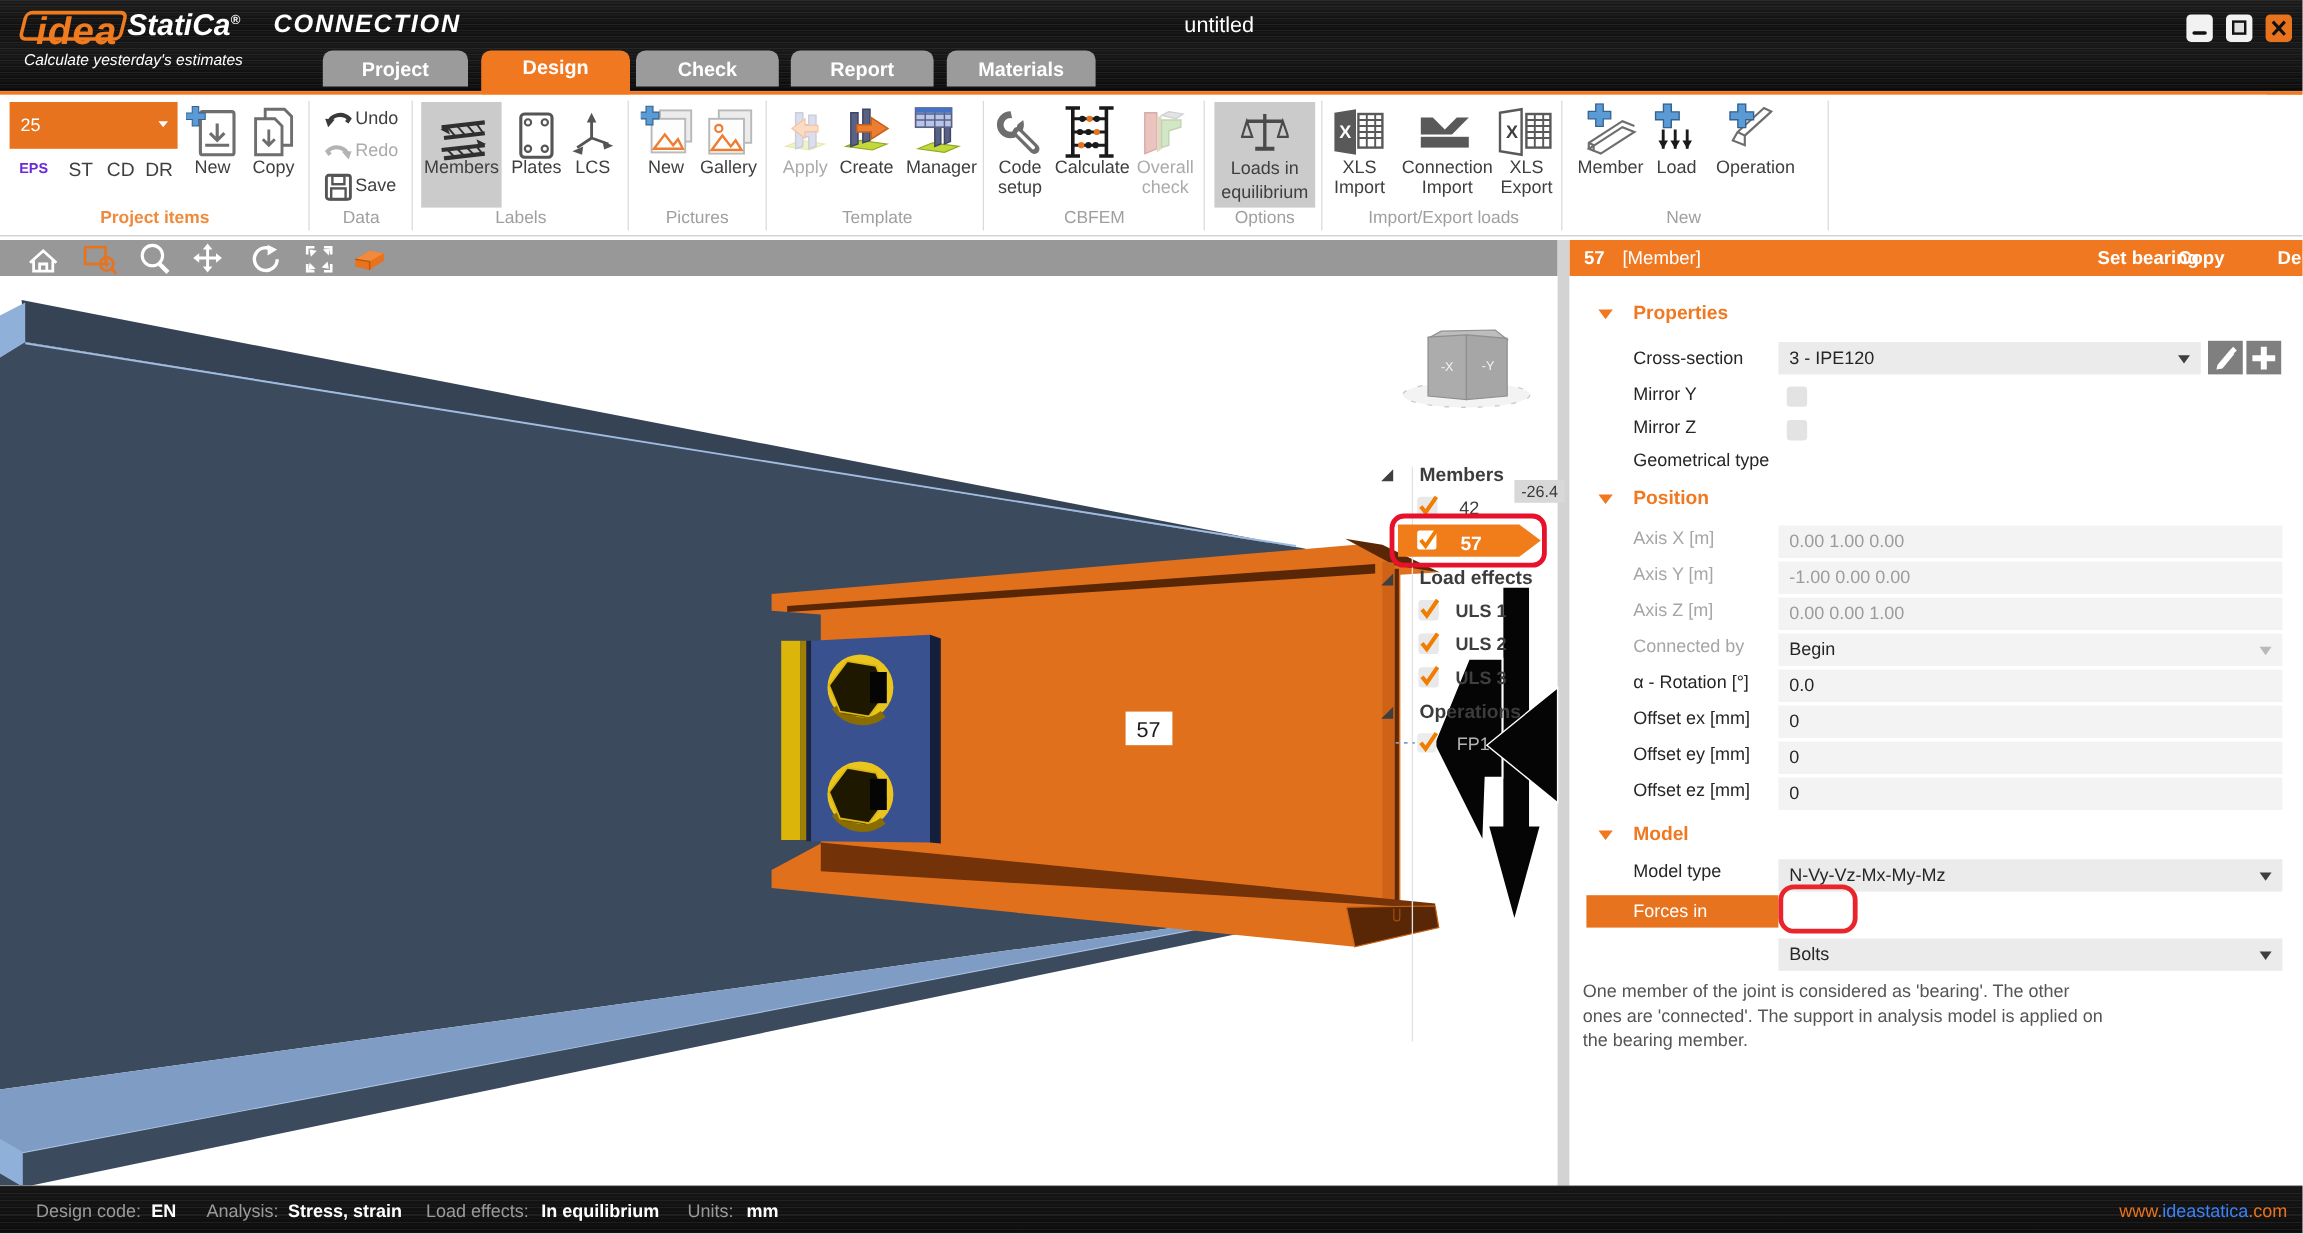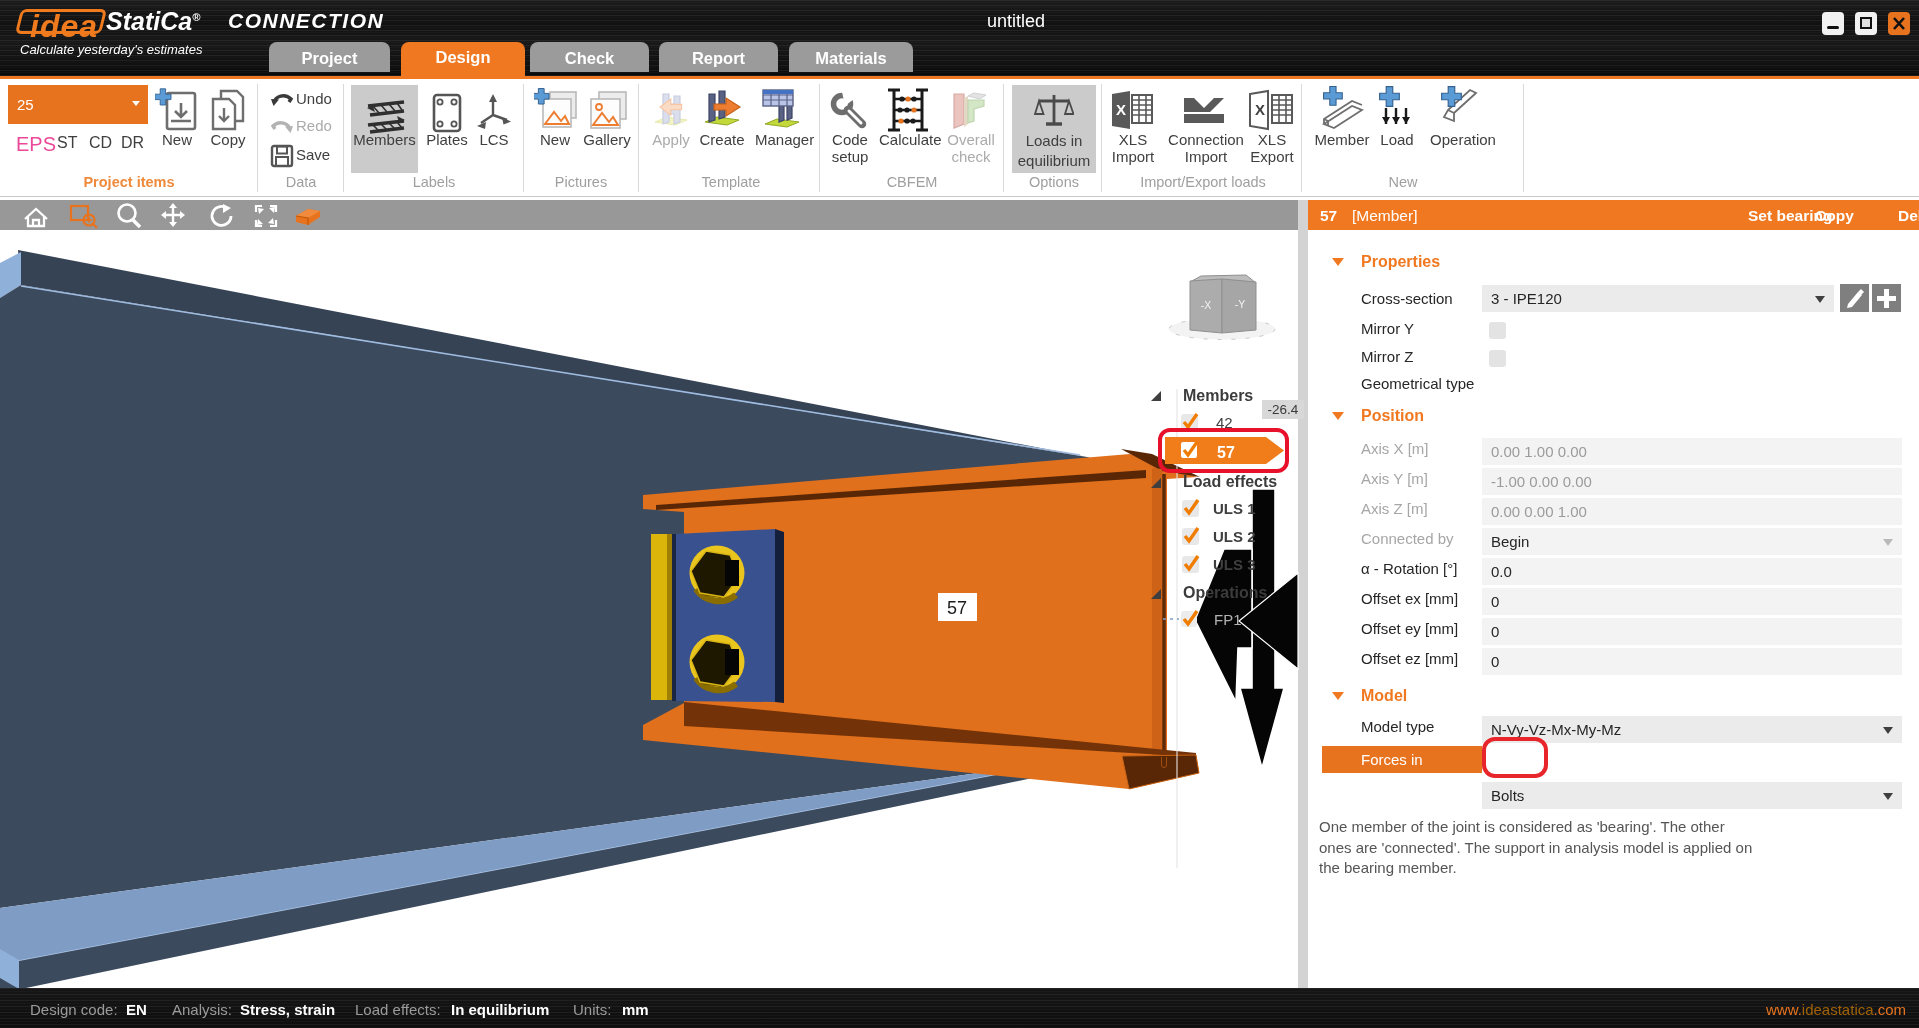--- a/index.html
+++ b/index.html
@@ -92,21 +92,21 @@
   <div class="abs tab" style="left:659px;width:119px;">Report</div>
   <div class="abs tab" style="left:789px;width:124px;">Materials</div>
   <div class="abs" id="orangebar"></div>
 
   <div class="abs" id="ribbon">
 
     <div class="abs" style="left:8px;top:6px;width:140px;height:39px;background:#E8731E;">
       <span class="abs" style="left:9px;top:11px;color:#fff;font-size:15px;">25</span>
       <div class="abs" style="right:8px;top:16px;width:0;height:0;border-left:4.5px solid transparent;border-right:4.5px solid transparent;border-top:5.5px solid #fff;"></div>
     </div>
-    <div class="abs" style="left:16px;top:54px;font-size:20px;font-weight:normal;color:#ec4899;">EPS</div>
+    <div class="abs" style="left:16px;top:54px;font-size:12px;font-weight:bold;color:#6d28d9;">EPS</div>
     <div class="abs ritem" style="left:57px;top:55px;font-size:16px;">ST</div>
     <div class="abs ritem" style="left:89px;top:55px;font-size:16px;">CD</div>
     <div class="abs ritem" style="left:121px;top:55px;font-size:16px;">DR</div>
     <div class="abs" style="left:155px;top:9px;">
       <svg width="44" height="44">
         <rect x="12" y="5" width="28" height="36" rx="2" fill="#fff" stroke="#6e6e6e" stroke-width="2.6"></rect>
         <path d="M20 23 L26 29 L32 23 M26 29 L26 15 M16 33 L36 33" stroke="#6e6e6e" stroke-width="2.6" fill="none"></path>
         <path d="M8 2 h6 v6 h6 v6 h-6 v6 h-6 v-6 h-6 v-6 h6 z" fill="#5B9BD5" stroke="#35618e" stroke-width="1" transform="translate(-2,-1) scale(0.9)"></path>
       </svg>
     </div>
@@ -554,16 +554,16 @@
   <div class="abs" id="hdr2"></div>
   <div class="abs" id="sbar">
     <span class="abs sbgray" style="left:30px;">Design code:</span>
     <span class="abs sbwhite" style="left:126px;">EN</span>
     <span class="abs sbgray" style="left:172px;">Analysis:</span>
     <span class="abs sbwhite" style="left:240px;">Stress, strain</span>
     <span class="abs sbgray" style="left:355px;">Load effects:</span>
     <span class="abs sbwhite" style="left:451px;">In equilibrium</span>
     <span class="abs sbgray" style="left:573px;">Units:</span>
     <span class="abs sbwhite" style="left:622px;">mm</span>
-    <span class="abs" style="left:1766px;"><span style="color:#E8731E;">www.</span><span style="color:#a16207;margin-top:20px;">ideastatica</span><span style="color:#E8731E;">.com</span></span>
+    <span class="abs" style="left:1766px;"><span style="color:#E8731E;">www.</span><span style="color:#3b82f6;margin-top:20px;">ideastatica</span><span style="color:#E8731E;">.com</span></span>
   </div>
 
 </div>
 
 </body></html>

